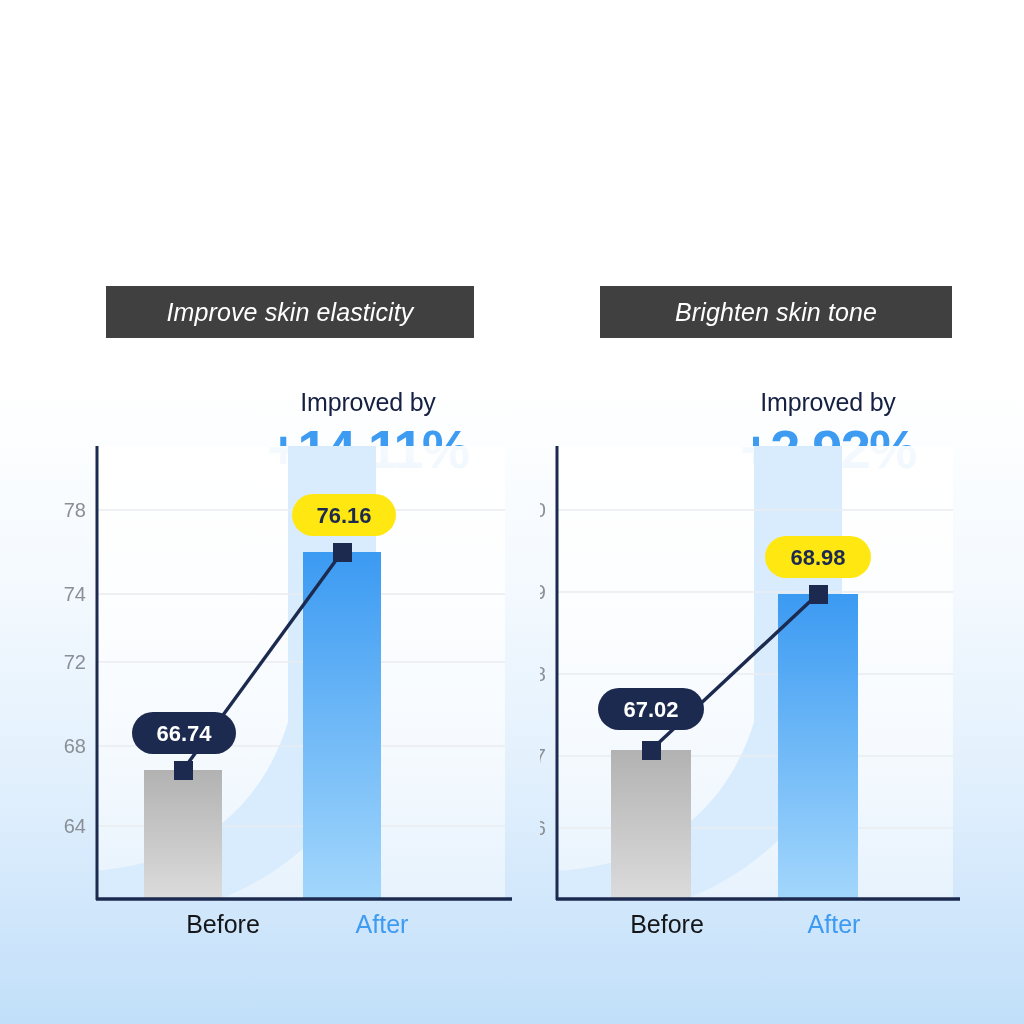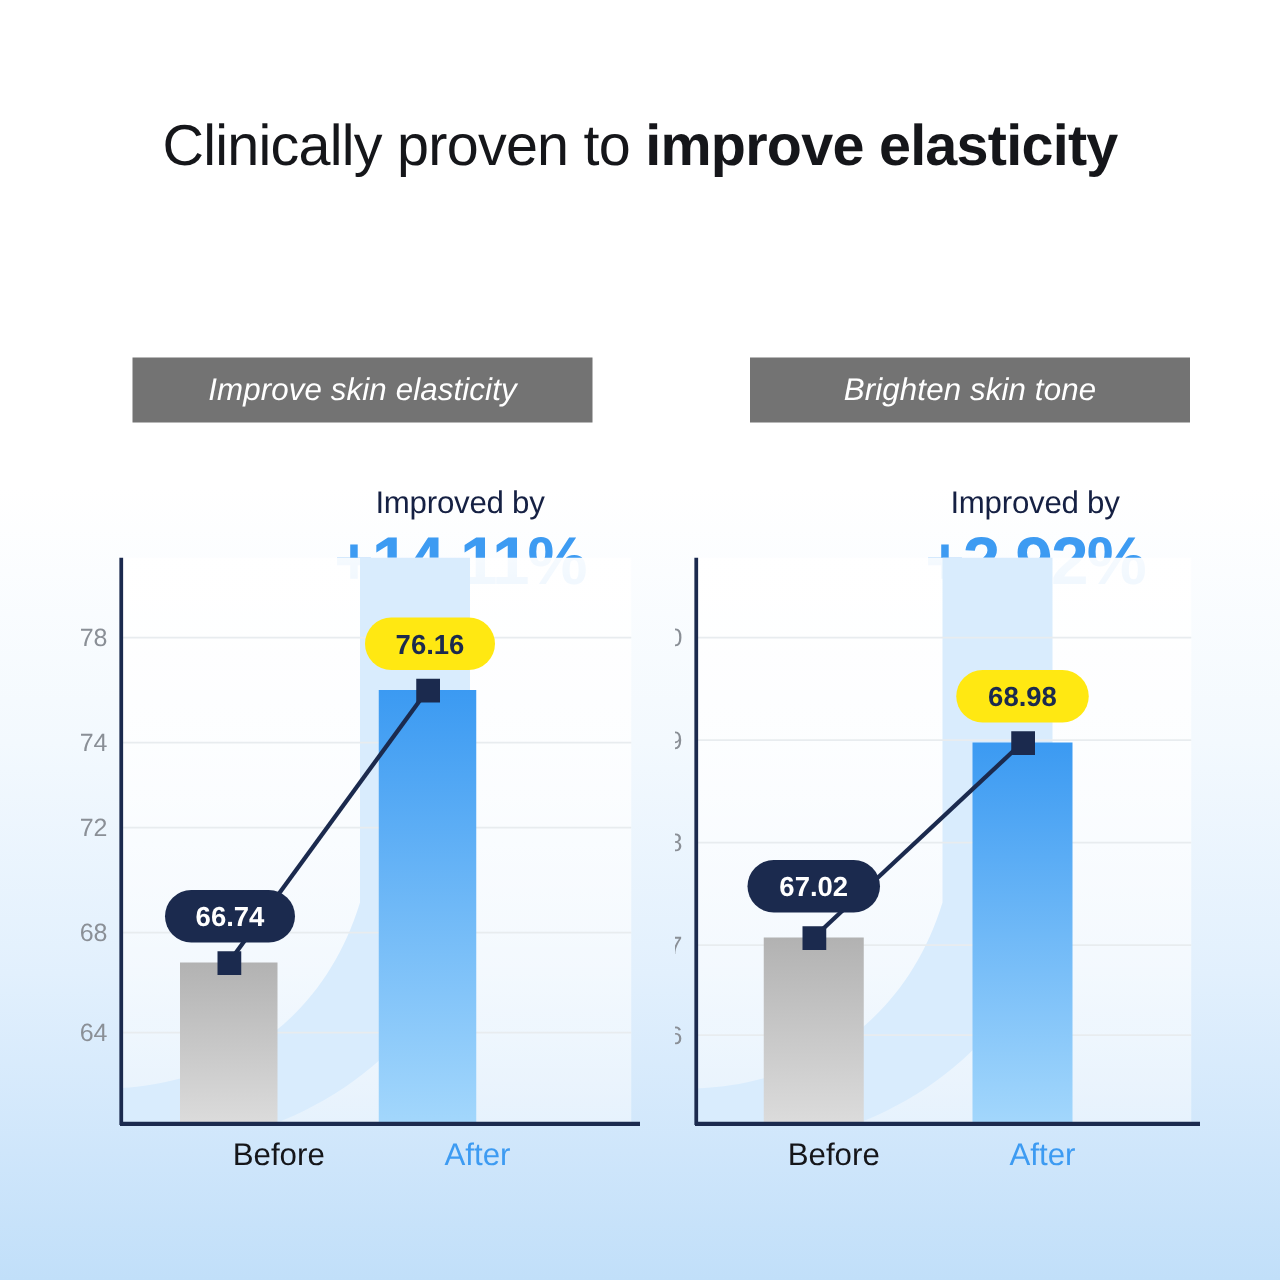--- a/index.html
+++ b/index.html
@@ -47,21 +47,21 @@
     position: absolute;
     top: 286px;
   }
   .panel.left  { left: 60px;  width: 460px; }
   .panel.right { left: 540px; width: 440px; }
 
   .tag {
     position: absolute;
     top: 0;
     height: 52px;
-    background: #737373;
+    background: #404040;
     display: flex;
     align-items: center;
     justify-content: center;
     color: #ffffff;
     font-size: 25px;
     font-style: italic;
     font-weight: 500;
     letter-spacing: 0.1px;
     white-space: nowrap;
   }
@@ -123,21 +123,20 @@
   }
   .xlabel.before { color: #15161a; }
   .xlabel.after  { color: #3d9bf2; }
 </style>
 </head>
 <body>
 
 <div class="page">
 
   <div class="headline">
-    <span class="ln"><span class="light">Clinically proven to </span><b>improve elasticity</b></span>
   </div>
 
   <div class="panel left">
 
     <div class="tag">Improve skin elasticity</div>
 
     <div class="improve">
       <div class="improve-label">Improved by</div>
       <div class="improve-value">+14.11%</div>
     </div>

